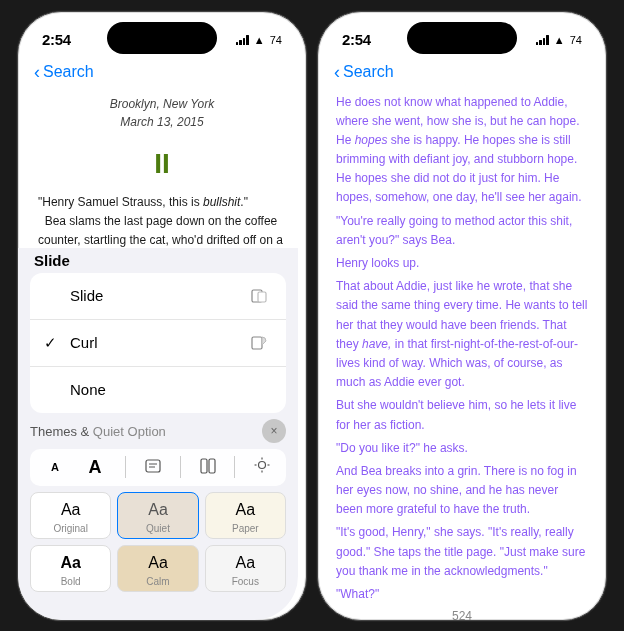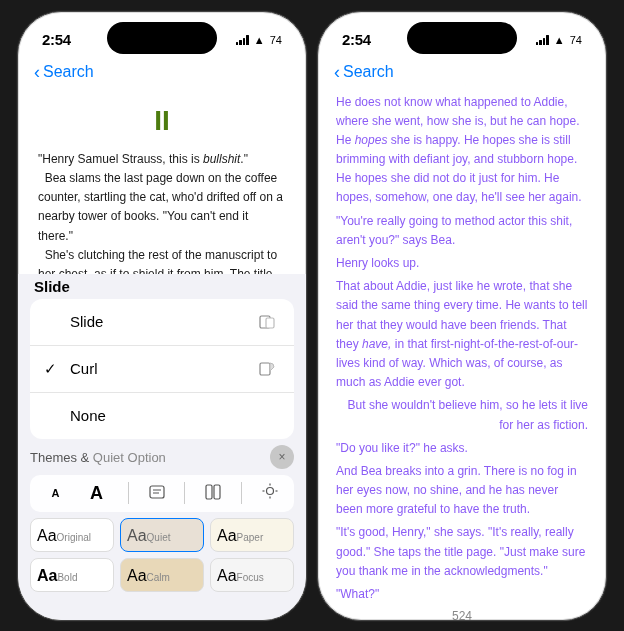--- a/index.html
+++ b/index.html
@@ -127,21 +127,21 @@
 
     .book-text em {
       font-style: italic;
     }
 
     
     .bottom-panel {
       position: absolute;
       bottom: 0;
       left: 0;
-      right: 0;
+      right: 8px;
       background: #f2f2f7;
       border-radius: 0 0 44px 44px;
       padding-bottom: 24px;
     }
 
     
     .animation-options {
       background: rgba(255,255,255,0.95);
       margin: 0 12px;
       border-radius: 12px;
@@ -255,21 +255,21 @@
       display: grid;
       grid-template-columns: repeat(3, 1fr);
       gap: 6px;
     }
 
     .theme-card {
       background: #fff;
       border-radius: 8px;
       padding: 8px 6px 4px;
       display: flex;
-      flex-direction: row;
+      flex-direction: column;
       align-items: center;
       cursor: pointer;
       border: 1.5px solid #ddd;
     }
 
     .theme-card.selected {
       border-color: #007AFF;
     }
 
     .theme-card.quiet-theme {
@@ -371,20 +371,24 @@
     </div>
 
     <div class="nav-bar">
       <div class="nav-back">
         <span class="chevron">‹</span>
         <span>Search</span>
       </div>
     </div>
 
     <div class="book-content">
+      <div class="book-header">
+        <div class="location">Brooklyn, New York</div>
+        <div class="location">March 13, 2015</div>
+      </div>
       <div class="chapter-num">II</div>
       <div class="book-text">
         <p>"Henry Samuel Strauss, this is <em>bullshit</em>."</p>
         <p>&nbsp;&nbsp;Bea slams the last page down on the coffee counter, startling the cat, who'd drifted off on a nearby tower of books. "You can't end it there."</p>
         <p>&nbsp;&nbsp;She's clutching the rest of the manuscript to her chest, as if to shield it from him. The title page stares back at him.</p>
         <p>&nbsp;&nbsp;<em>The Invisible Life of Addie LaRue.</em></p>
         <p>&nbsp;&nbsp;"What happened to her? Did she really go with Luc? After all that?"</p>
         <p>&nbsp;&nbsp;Henry shrugs. "I assume so."</p>
         <p>&nbsp;&nbsp;"You assume so?"</p>
         <p>&nbsp;&nbsp;The truth is, he doesn't know.</p>
@@ -527,21 +531,21 @@
         <span class="chevron">‹</span>
         <span>Search</span>
       </div>
     </div>
 
     <div class="book-content-right" style="padding: 4px 18px; font-size:12px; line-height:1.6; color:#8b5cf6; height:520px; overflow:hidden;">
       <p>He does not know what happened to Addie, where she went, how she is, but he can hope. He <em>hopes</em> she is happy. He hopes she is still brimming with defiant joy, and stubborn hope. He hopes she did not do it just for him. He hopes, somehow, one day, he'll see her again.</p>
       <p style="margin-top:4px;">"You're really going to method actor this shit, aren't you?" says Bea.</p>
       <p style="margin-top:4px;">Henry looks up.</p>
       <p style="margin-top:4px;">That about Addie, just like he wrote, that she said the same thing every time. He wants to tell her that they would have been friends. That they <em>have,</em> in that first-night-of-the-rest-of-our-lives kind of way. Which was, of course, as much as Addie ever got.</p>
-      <p style="margin-top:4px;text-align:right;">But she wouldn't believe him, so he lets it live for her as fiction.</p>
+      <p style="margin-top:4px;">But she wouldn't believe him, so he lets it live for her as fiction.</p>
       <p style="margin-top:4px;">"Do you like it?" he asks.</p>
       <p style="margin-top:4px;">And Bea breaks into a grin. There is no fog in her eyes now, no shine, and he has never been more grateful to have the truth.</p>
       <p style="margin-top:4px;">"It's good, Henry," she says. "It's really, really good." She taps the title page. "Just make sure you thank me in the acknowledgments."</p>
       <p style="margin-top:4px;">"What?"</p>
 
     </div>
 
     <div style="text-align:center; font-size:12px; color:#888; padding-bottom:12px;">524</div>
 
   </div>

